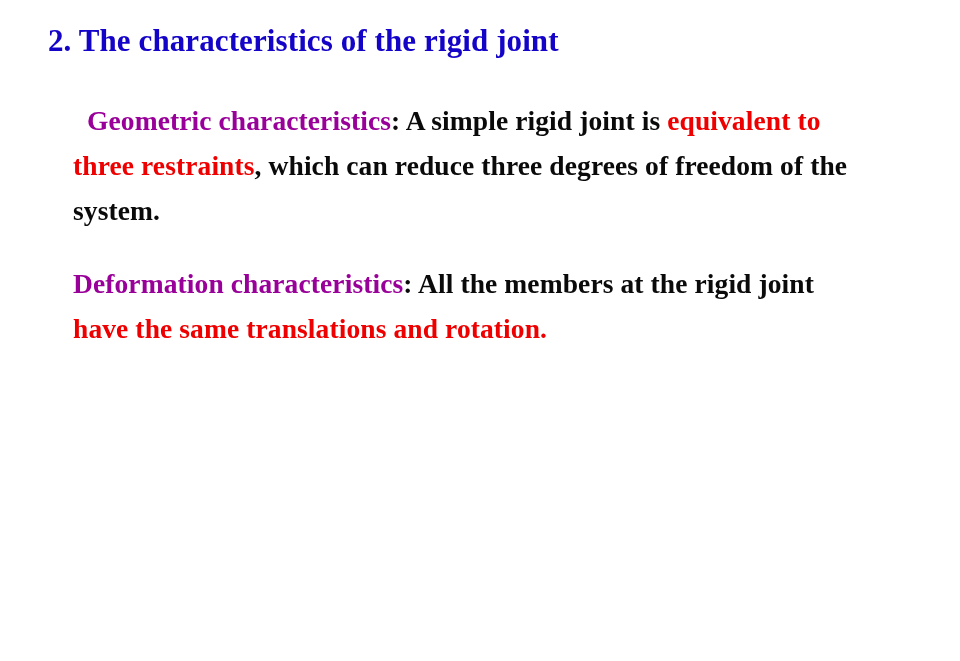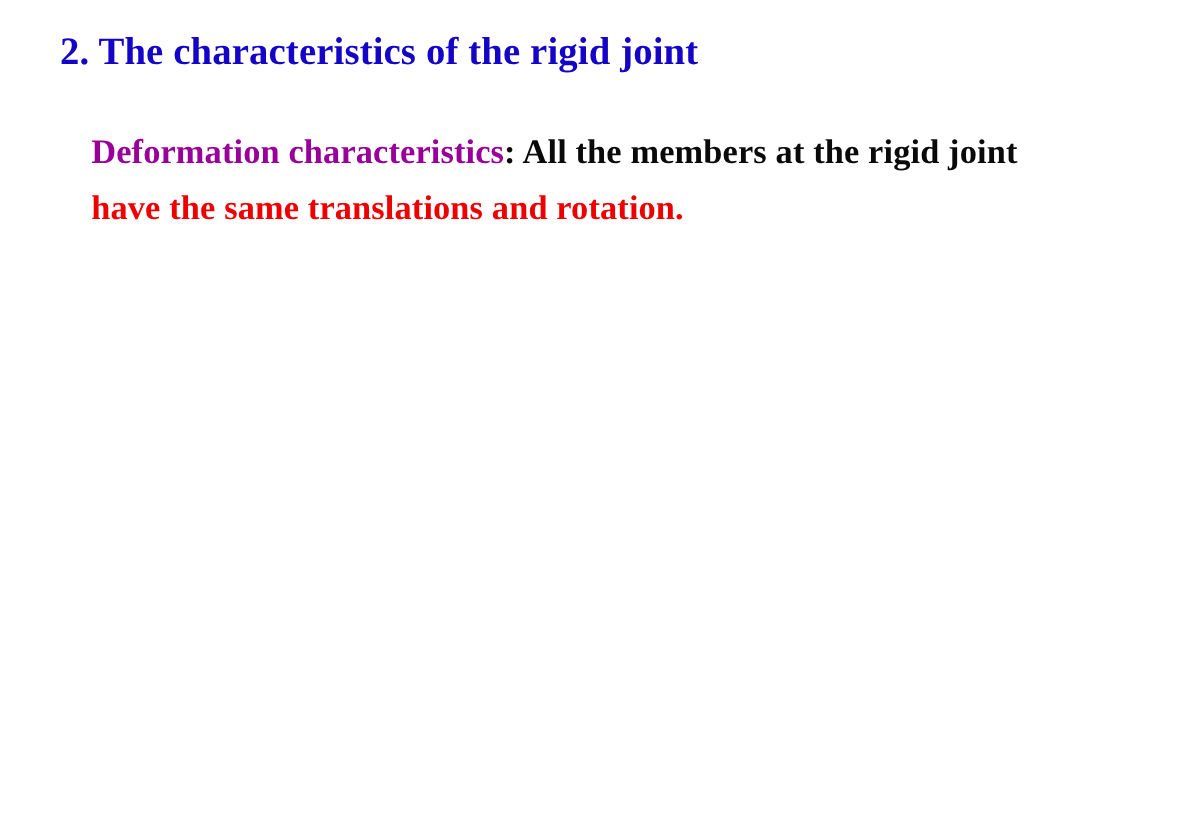--- a/index.html
+++ b/index.html
@@ -38,37 +38,41 @@
   }
   .para {
     font-size: 27.5px;
     font-weight: bold;
     color: #0a0a0a;
     line-height: 45px;
     margin: 0;
     letter-spacing: 0.1px;
   }
   .para + .para {
+    margin-top: 28px;
   }
   .para-indent {
     text-indent: 14px;
   }
   .kw-purple { color: #990099; }
   .kw-red    { color: #ee0000; }
   .kw-black  { color: #0a0a0a; }
 </style>
 </head>
 <body>
 
 <div class="slide">
 
   <div class="slide-title">2. The characteristics of the rigid joint</div>
 
   <div class="body-block">
 
+    <p class="para para-indent">
+      <span class="kw-purple">Geometric characteristics</span><span class="kw-black">: A simple rigid joint is </span><span class="kw-red">equivalent to three restraints</span><span class="kw-black">, which can reduce three degrees of freedom of the system.</span>
+    </p>
 
     <p class="para">
       <span class="kw-purple">Deformation characteristics</span><span class="kw-black">: All the members at the rigid joint </span><span class="kw-red">have the same translations and rotation.</span>
     </p>
 
 
   </div>
 </div>
 
 </body></html>

